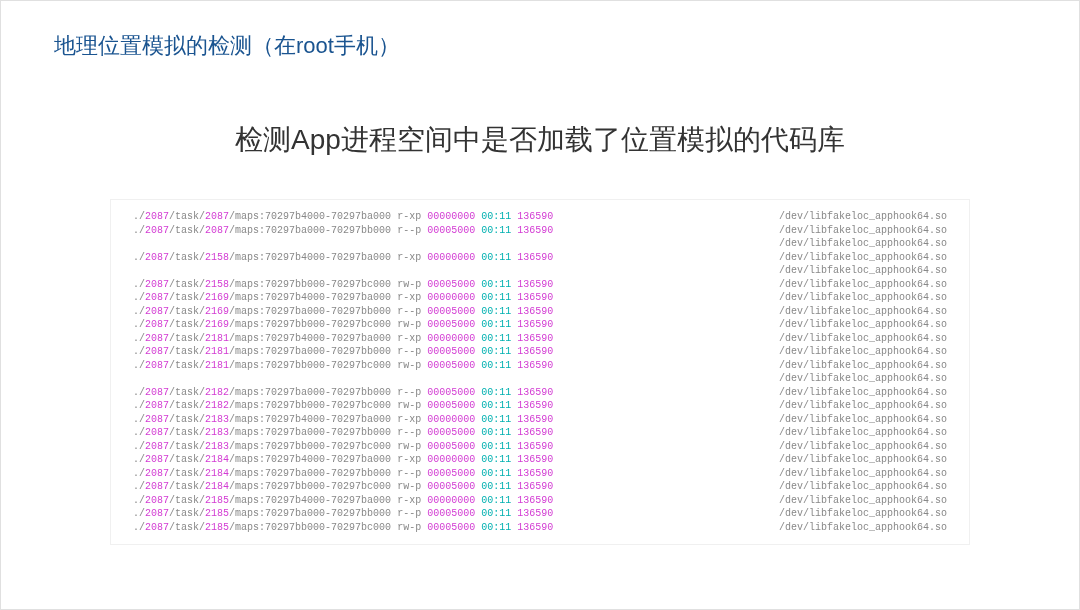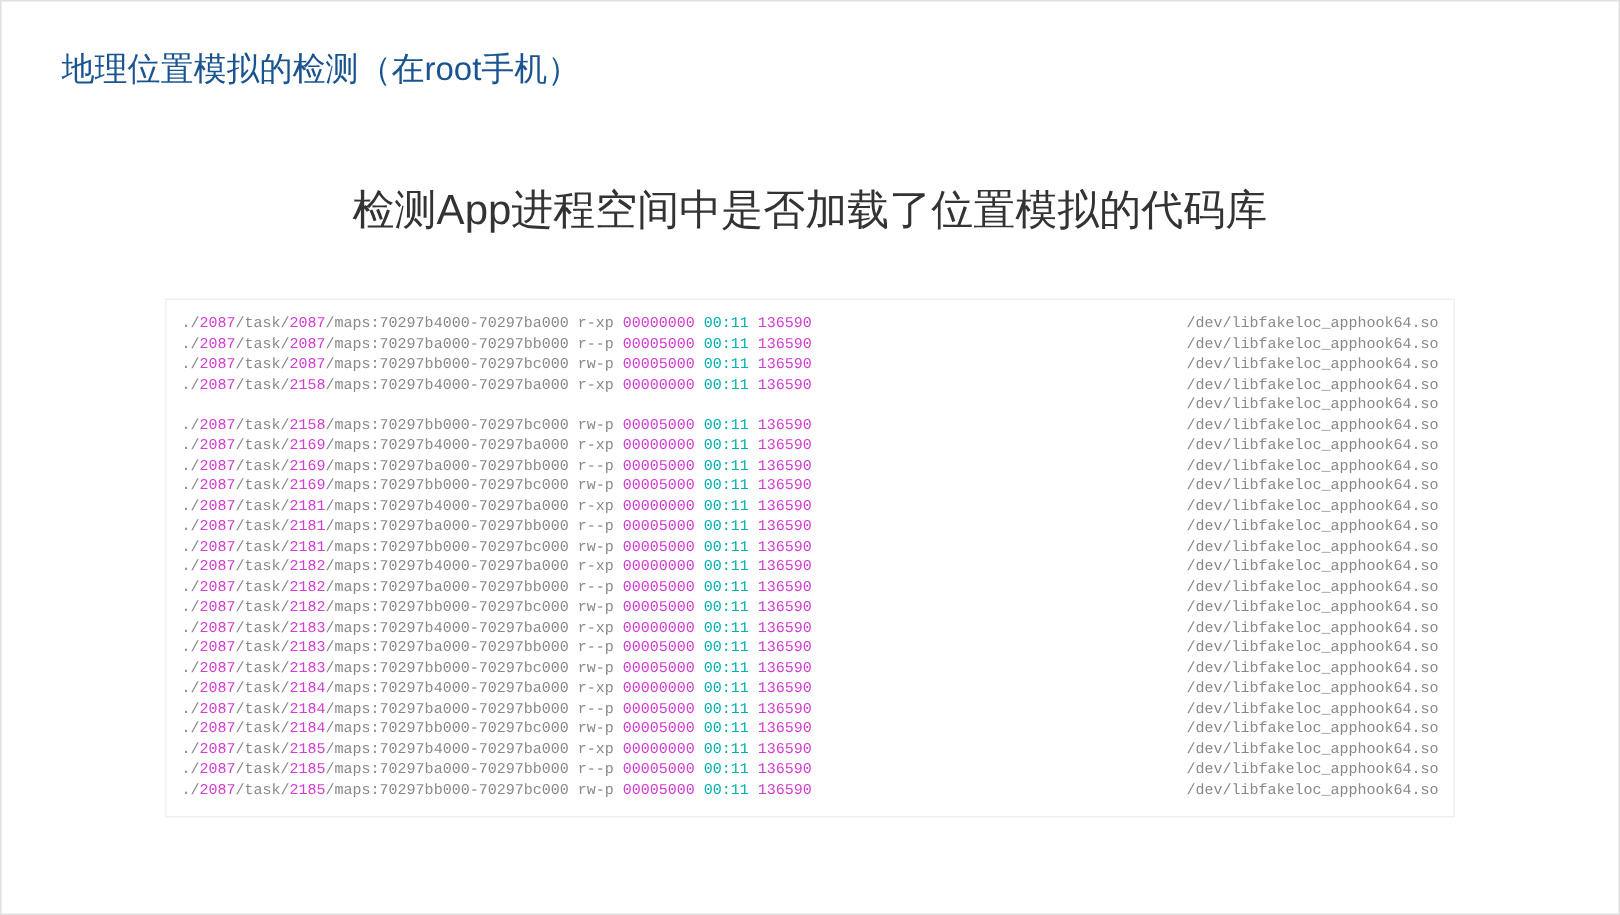--- a/index.html
+++ b/index.html
@@ -18,31 +18,32 @@
       width: 100%;
       height: 100%;
       padding: 30px 40px;
       border: 1px solid #e0e0e0;
     }
     .title {
       color: #1a5490;
       font-size: 22px;
       font-weight: normal;
       margin-bottom: 60px;
+      margin-left: 13px;
     }
     .subtitle {
       color: #333;
       font-size: 28px;
       font-weight: normal;
       text-align: center;
       margin-bottom: 40px;
     }
     .code-block {
       background: #ffffff;
-      padding: 10px 10px;
+      padding: 10px 22px;
       margin: 0 auto;
       width: 860px;
       border: 1px solid #f0f0f0;
       font-family: "Courier New", monospace;
       font-size: 10px;
       line-height: 1.35;
       overflow: hidden;
       text-align: right;
     }
     .code-line {
@@ -76,21 +77,20 @@
   <div class="code-block" id="code-block">
       <div class="code-line">
         <span class="left-part"><span class="c-dot">./</span><span class="c-num">2087</span><span class="c-path">/task/</span><span class="c-num">2087</span><span class="c-path">/maps:</span><span class="c-addr">70297b4000-70297ba000</span> <span class="c-perm">r-xp</span> <span class="c-offset">00000000</span> <span class="c-dev">00:11</span> <span class="c-inode">136590</span></span>
         <span class="right-part"><span class="c-file">/dev/libfakeloc_apphook64.so</span></span>
       </div>
       <div class="code-line">
         <span class="left-part"><span class="c-dot">./</span><span class="c-num">2087</span><span class="c-path">/task/</span><span class="c-num">2087</span><span class="c-path">/maps:</span><span class="c-addr">70297ba000-70297bb000</span> <span class="c-perm">r--p</span> <span class="c-offset">00005000</span> <span class="c-dev">00:11</span> <span class="c-inode">136590</span></span>
         <span class="right-part"><span class="c-file">/dev/libfakeloc_apphook64.so</span></span>
       </div>
       <div class="code-line">
-        <span class="left-part"><span class="c-dot">./</span><span class="c-num">2087</span><span class="c-path">/task/</span><span class="c-num">2087</span><span class="c-path">/maps:</span><span class="c-addr">70297bb000-70297bc000</span> <span class="c-perm">rw-p</span> <span class="c-offset">00005000</span> <span class="c-dev">00:11</span> <span class="c-inode">136590</span></span>
         <span class="right-part"><span class="c-file">/dev/libfakeloc_apphook64.so</span></span>
       </div>
       <div class="code-line">
         <span class="left-part"><span class="c-dot">./</span><span class="c-num">2087</span><span class="c-path">/task/</span><span class="c-num">2158</span><span class="c-path">/maps:</span><span class="c-addr">70297b4000-70297ba000</span> <span class="c-perm">r-xp</span> <span class="c-offset">00000000</span> <span class="c-dev">00:11</span> <span class="c-inode">136590</span></span>
         <span class="right-part"><span class="c-file">/dev/libfakeloc_apphook64.so</span></span>
       </div>
       <div class="code-line">
         <span class="right-part"><span class="c-file">/dev/libfakeloc_apphook64.so</span></span>
       </div>
       <div class="code-line">
@@ -115,21 +115,20 @@
       </div>
       <div class="code-line">
         <span class="left-part"><span class="c-dot">./</span><span class="c-num">2087</span><span class="c-path">/task/</span><span class="c-num">2181</span><span class="c-path">/maps:</span><span class="c-addr">70297ba000-70297bb000</span> <span class="c-perm">r--p</span> <span class="c-offset">00005000</span> <span class="c-dev">00:11</span> <span class="c-inode">136590</span></span>
         <span class="right-part"><span class="c-file">/dev/libfakeloc_apphook64.so</span></span>
       </div>
       <div class="code-line">
         <span class="left-part"><span class="c-dot">./</span><span class="c-num">2087</span><span class="c-path">/task/</span><span class="c-num">2181</span><span class="c-path">/maps:</span><span class="c-addr">70297bb000-70297bc000</span> <span class="c-perm">rw-p</span> <span class="c-offset">00005000</span> <span class="c-dev">00:11</span> <span class="c-inode">136590</span></span>
         <span class="right-part"><span class="c-file">/dev/libfakeloc_apphook64.so</span></span>
       </div>
       <div class="code-line">
-        <span class="left-part"><span class="c-dot">./</span><span class="c-num">2087</span><span class="c-path">/task/</span><span class="c-num">2182</span><span class="c-path">/maps:</span><span class="c-addr">70297b4000-70297ba000</span> <span class="c-perm">r-xp</span> <span class="c-offset">00000000</span> <span class="c-dev">00:11</span> <span class="c-inode">136590</span></span>
         <span class="right-part"><span class="c-file">/dev/libfakeloc_apphook64.so</span></span>
       </div>
       <div class="code-line">
         <span class="left-part"><span class="c-dot">./</span><span class="c-num">2087</span><span class="c-path">/task/</span><span class="c-num">2182</span><span class="c-path">/maps:</span><span class="c-addr">70297ba000-70297bb000</span> <span class="c-perm">r--p</span> <span class="c-offset">00005000</span> <span class="c-dev">00:11</span> <span class="c-inode">136590</span></span>
         <span class="right-part"><span class="c-file">/dev/libfakeloc_apphook64.so</span></span>
       </div>
       <div class="code-line">
         <span class="left-part"><span class="c-dot">./</span><span class="c-num">2087</span><span class="c-path">/task/</span><span class="c-num">2182</span><span class="c-path">/maps:</span><span class="c-addr">70297bb000-70297bc000</span> <span class="c-perm">rw-p</span> <span class="c-offset">00005000</span> <span class="c-dev">00:11</span> <span class="c-inode">136590</span></span>
         <span class="right-part"><span class="c-file">/dev/libfakeloc_apphook64.so</span></span>
       </div>

